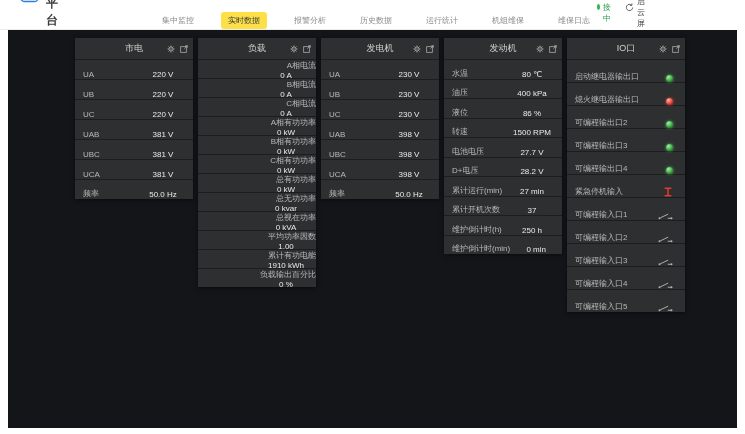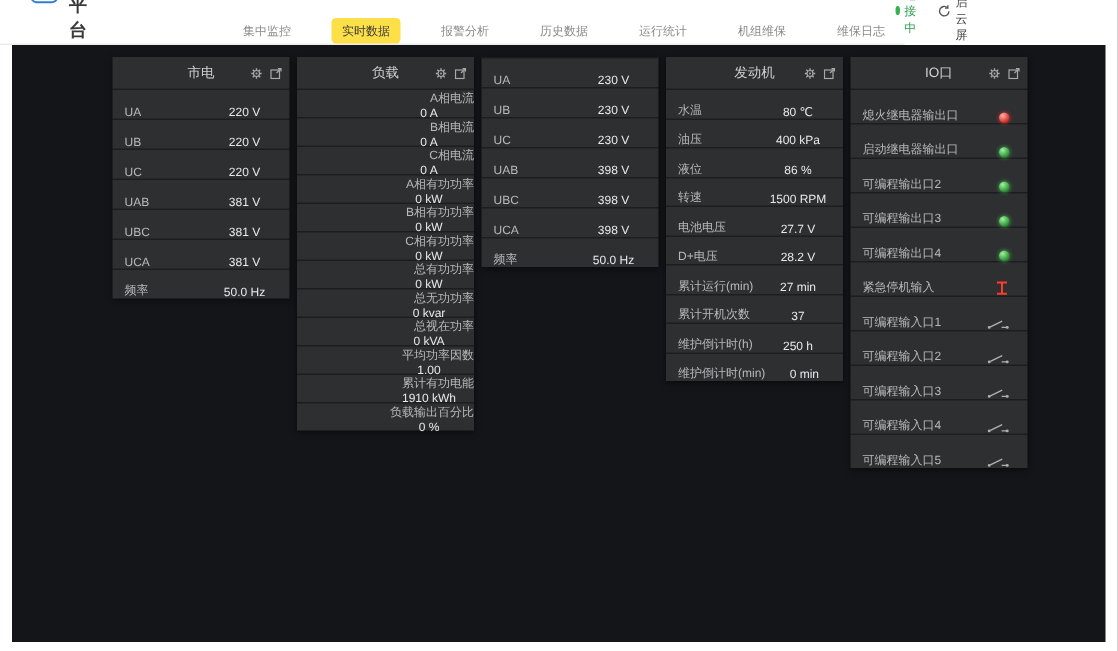--- a/index.html
+++ b/index.html
@@ -198,20 +198,38 @@
           <div class="row">
             <span class="lab">累计有功电能</span>
             <span class="val">1910 kWh</span>
           </div>
           <div class="row">
             <span class="lab">负载输出百分比</span>
             <span class="val">0 %</span>
           </div>
         </section>
         <section class="panel panel-2">
+          <div class="panel-head">
+            <span class="panel-title">发电机</span>
+            <span class="panel-icons">
+              <span class="icon-btn">
+                <svg width="8" height="8" viewBox="0 0 12 12">
+                  <path d="M6 0.8 L6 11.2 M0.8 6 L11.2 6 M2.3 2.3 L9.7 9.7 M9.7 2.3 L2.3 9.7" stroke="#a9a9a9" stroke-width="1.4"></path>
+                  <circle cx="6" cy="6" r="3" fill="#2e2f31" stroke="#a9a9a9" stroke-width="1.2"></circle>
+                  <circle cx="6" cy="6" r="1" fill="#a9a9a9"></circle>
+                </svg>
+              </span>
+              <span class="icon-btn">
+                <svg width="8" height="8" viewBox="0 0 12 12">
+                  <rect x="1" y="2.5" width="8.5" height="8.5" fill="none" stroke="#a9a9a9" stroke-width="1.2"></rect>
+                  <path d="M6.5 5.5 L11 1 M8 1 L11 1 L11 4" fill="none" stroke="#a9a9a9" stroke-width="1.2"></path>
+                </svg>
+              </span>
+            </span>
+          </div>
           <div class="row">
             <span class="lab">UA</span>
             <span class="val">230 V</span>
           </div>
           <div class="row">
             <span class="lab">UB</span>
             <span class="val">230 V</span>
           </div>
           <div class="row">
             <span class="lab">UC</span>
@@ -307,29 +325,29 @@
               </span>
               <span class="icon-btn">
                 <svg width="8" height="8" viewBox="0 0 12 12">
                   <rect x="1" y="2.5" width="8.5" height="8.5" fill="none" stroke="#a9a9a9" stroke-width="1.2"></rect>
                   <path d="M6.5 5.5 L11 1 M8 1 L11 1 L11 4" fill="none" stroke="#a9a9a9" stroke-width="1.2"></path>
                 </svg>
               </span>
             </span>
           </div>
           <div class="row">
+            <span class="lab">启动继电器输出口</span>
+            <span class="ind">
+              <span class="led led-green"></span>
+            </span>
+          </div>
+          <div class="row">
             <span class="lab">熄火继电器输出口</span>
             <span class="ind">
               <span class="led led-red"></span>
-            </span>
-          </div>
-          <div class="row">
-            <span class="lab">启动继电器输出口</span>
-            <span class="ind">
-              <span class="led led-green"></span>
             </span>
           </div>
           <div class="row">
             <span class="lab">可编程输出口2</span>
             <span class="ind">
               <span class="led led-green"></span>
             </span>
           </div>
           <div class="row">
             <span class="lab">可编程输出口3</span>

